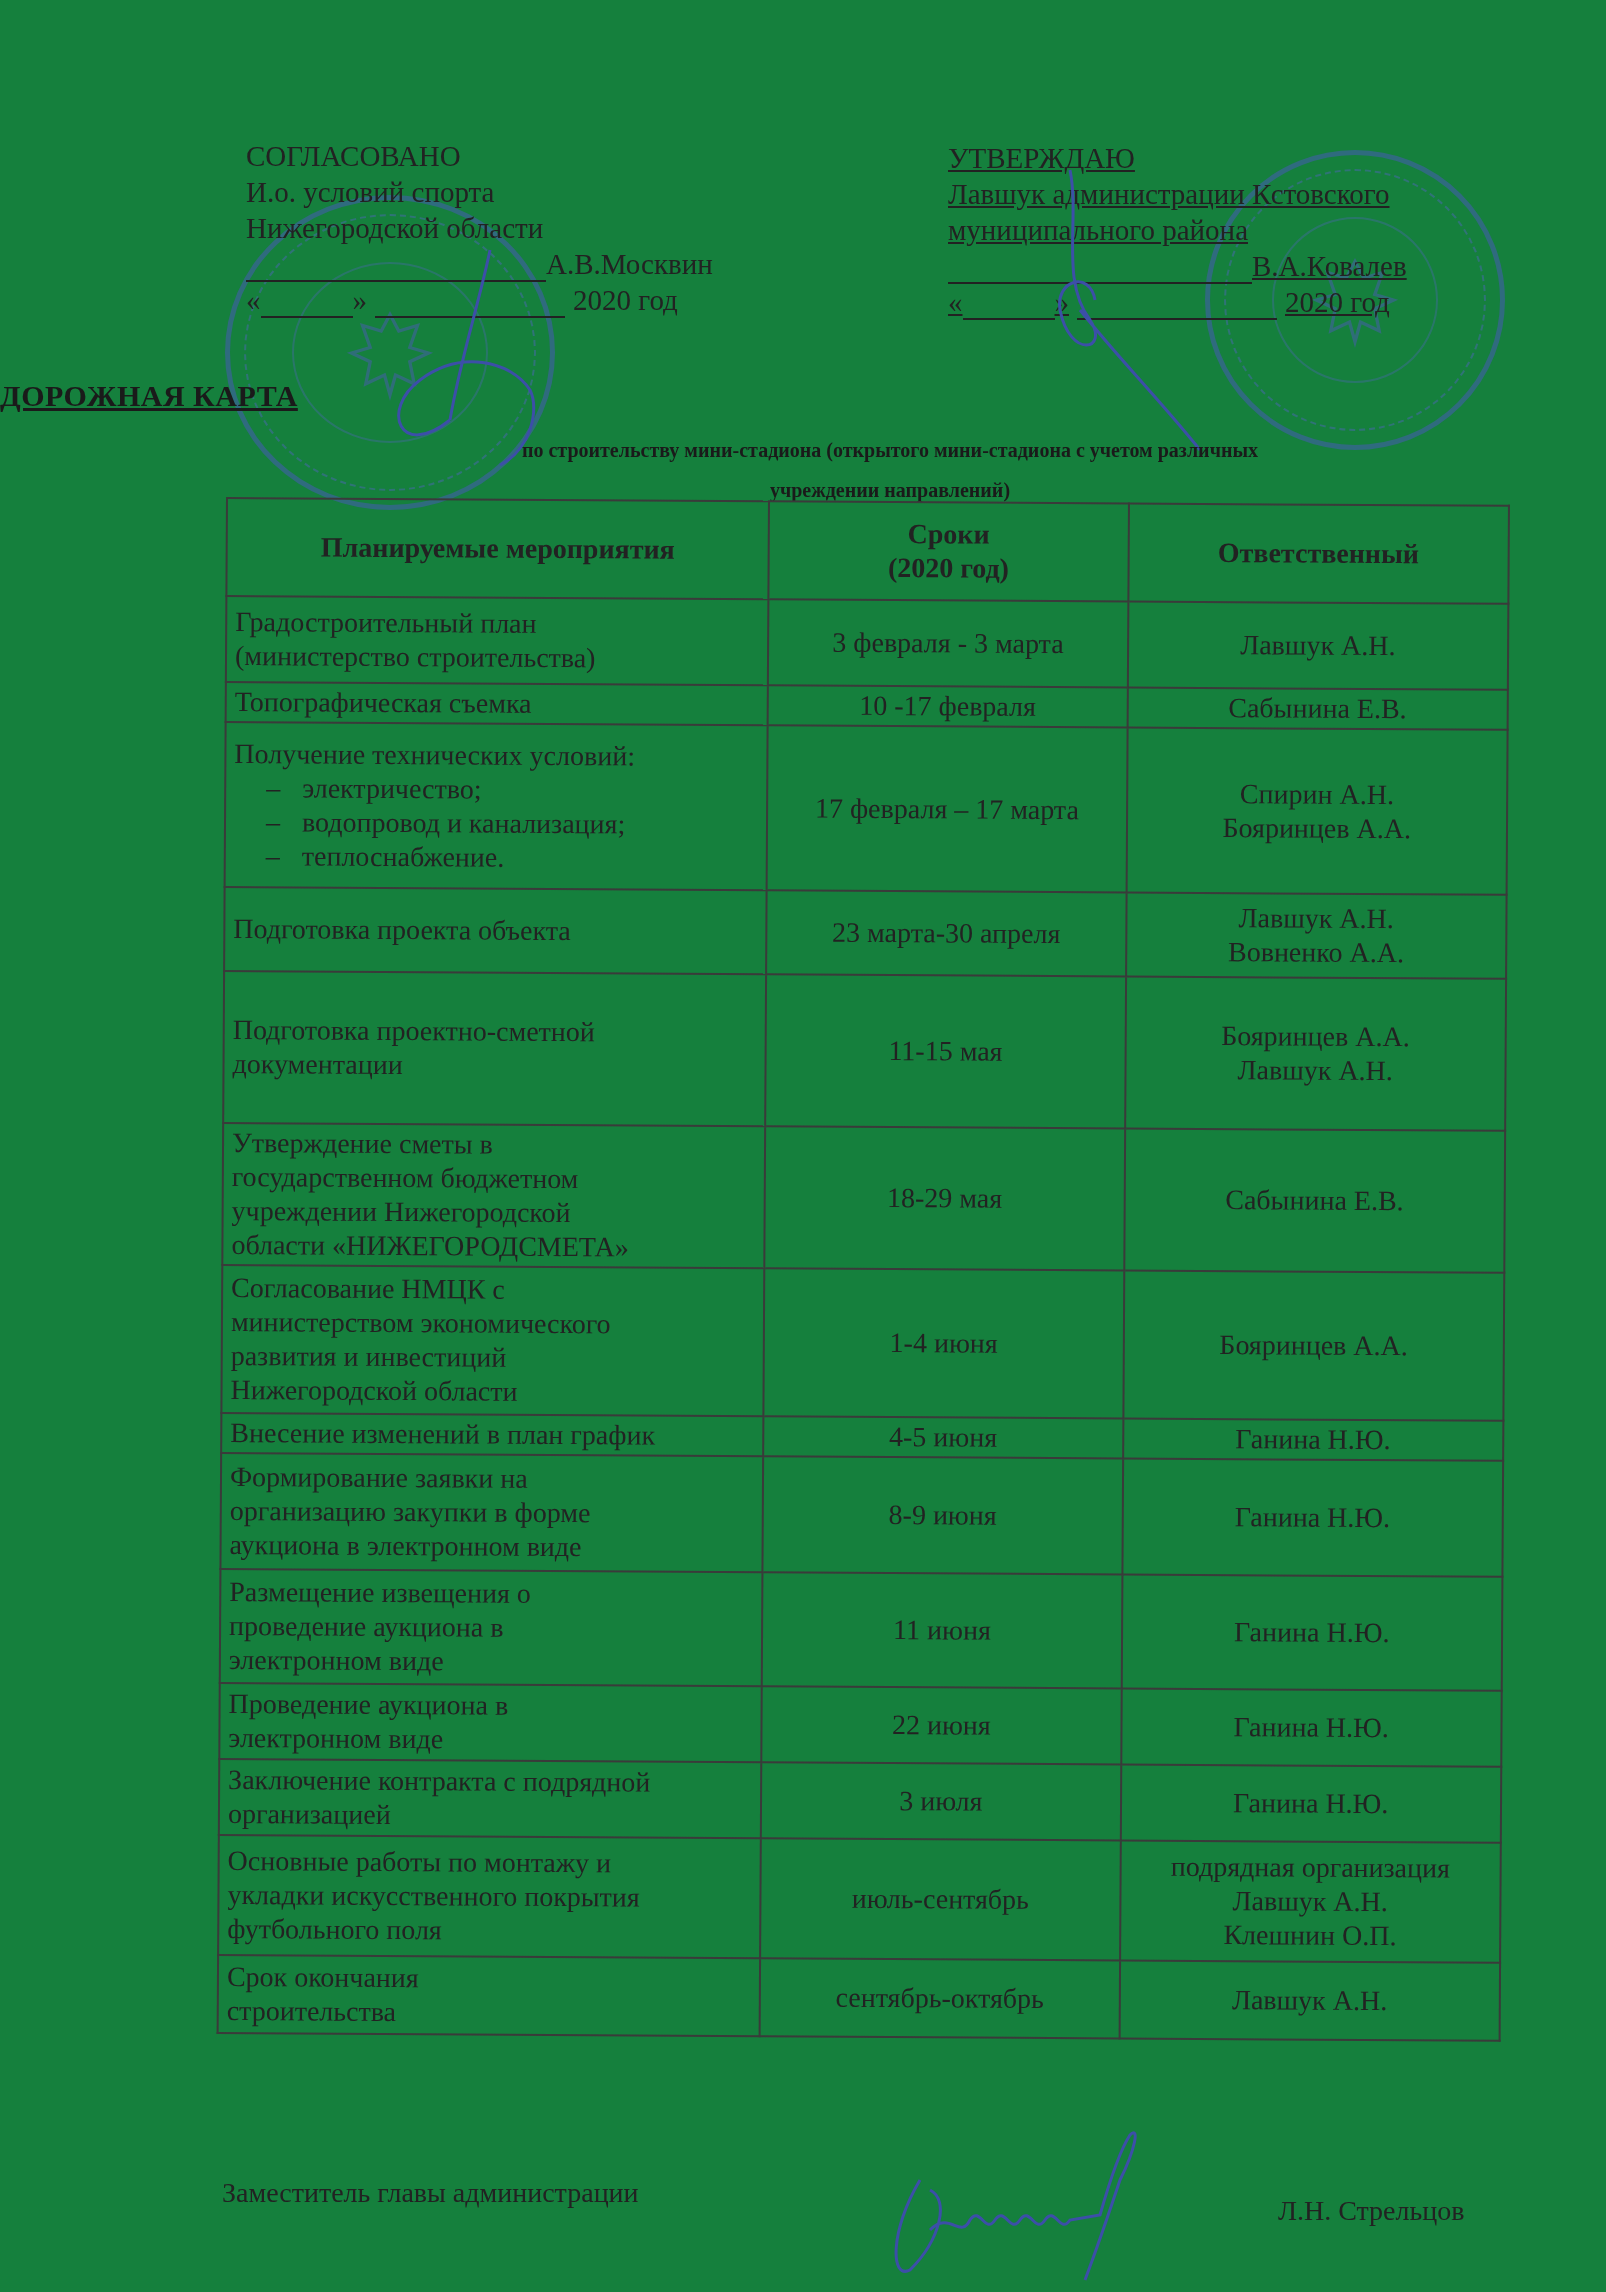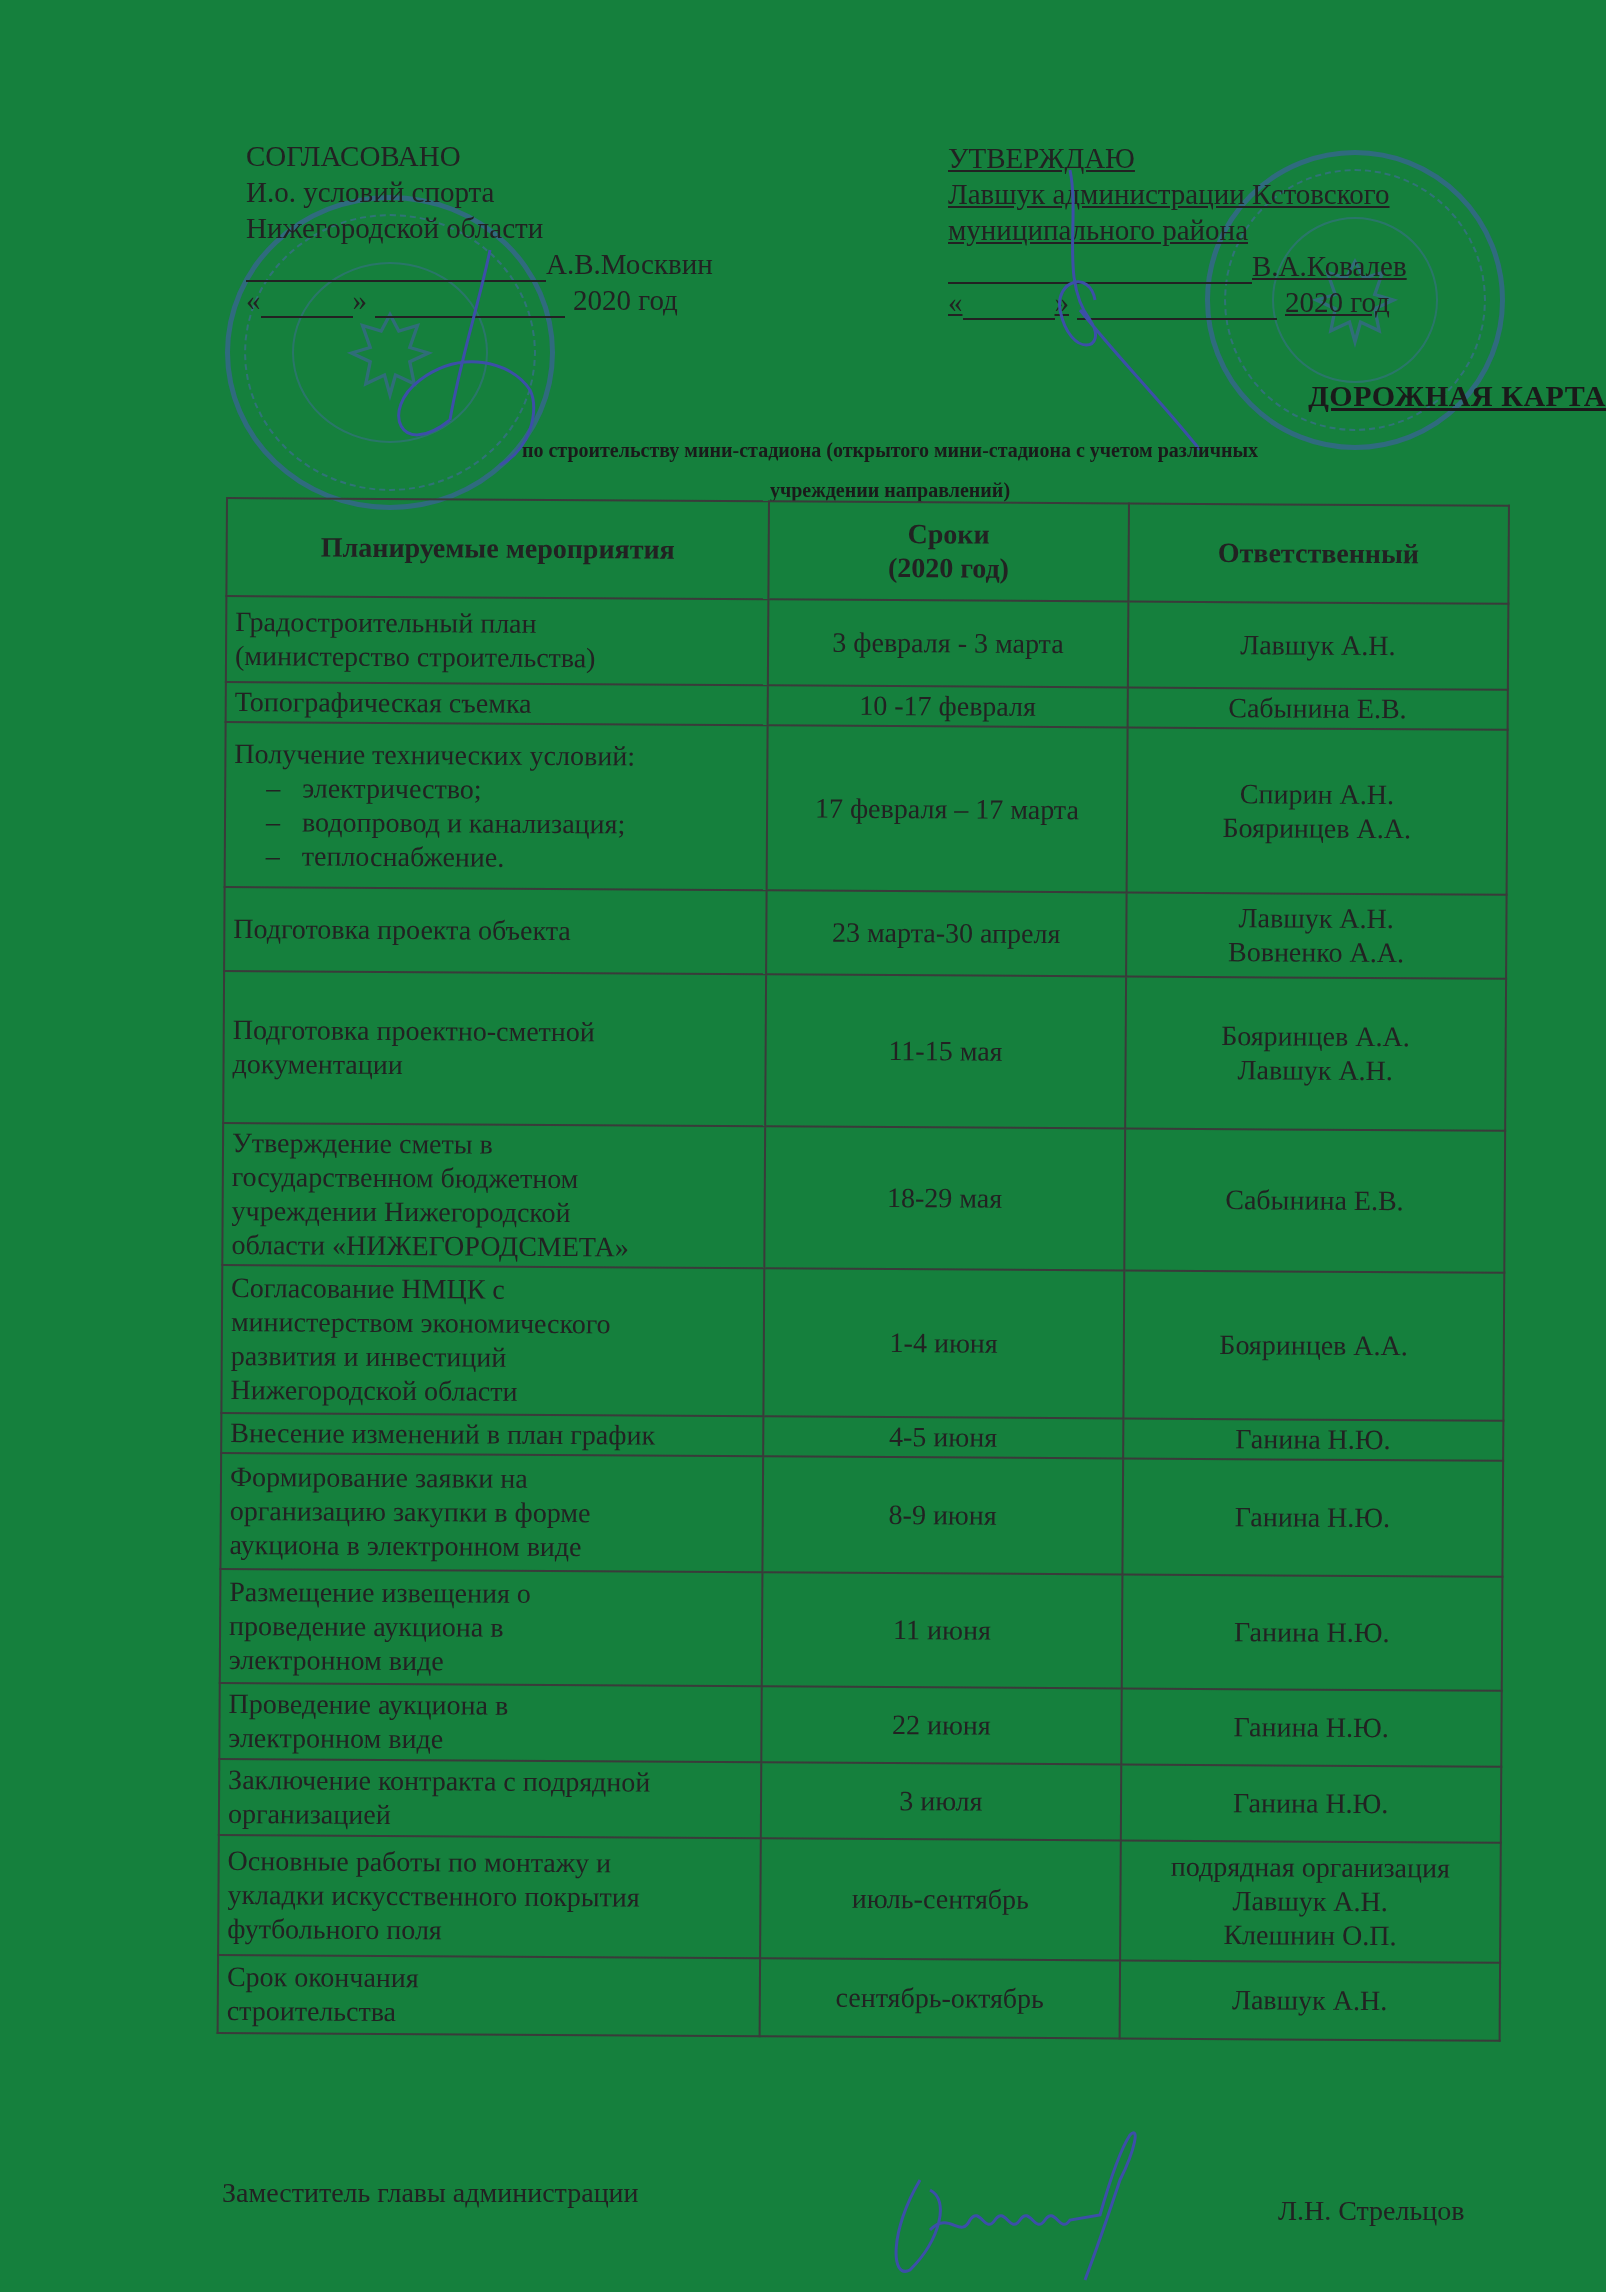--- a/index.html
+++ b/index.html
@@ -35,21 +35,21 @@
     .stamp .eagle { position: absolute; left: 50%; top: 50%; transform: translate(-50%, -50%); width: 110px; height: 110px; opacity: 0.5; }
 
     
     .signature { position: absolute; pointer-events: none; }
     .sig-left { left: 340px; top: 240px; width: 260px; height: 230px; }
     .sig-right { left: 1000px; top: 160px; width: 260px; height: 300px; }
     .sig-bottom { left: 870px; top: 2120px; width: 400px; height: 170px; }
 
     
     .doc-title {
-      position: absolute; left: 0; width: 1606px; top: 378px; text-align: right;
+      position: absolute; left: 0; width: 1606px; top: 378px; text-align: left;
       font-family: "Liberation Sans Narrow", "Liberation Serif", serif;
       font-weight: bold; font-size: 30px; line-height: 36px; color: #1a1a1a;
     }
     .doc-title .main { text-decoration: underline; letter-spacing: 0.5px; }
     .doc-subtitle {
       position: absolute; left: 270px; width: 1240px; top: 430px; text-align: center;
       font-weight: bold; font-size: 20px; line-height: 40px; color: #1a1a1a;
     }
 
     

